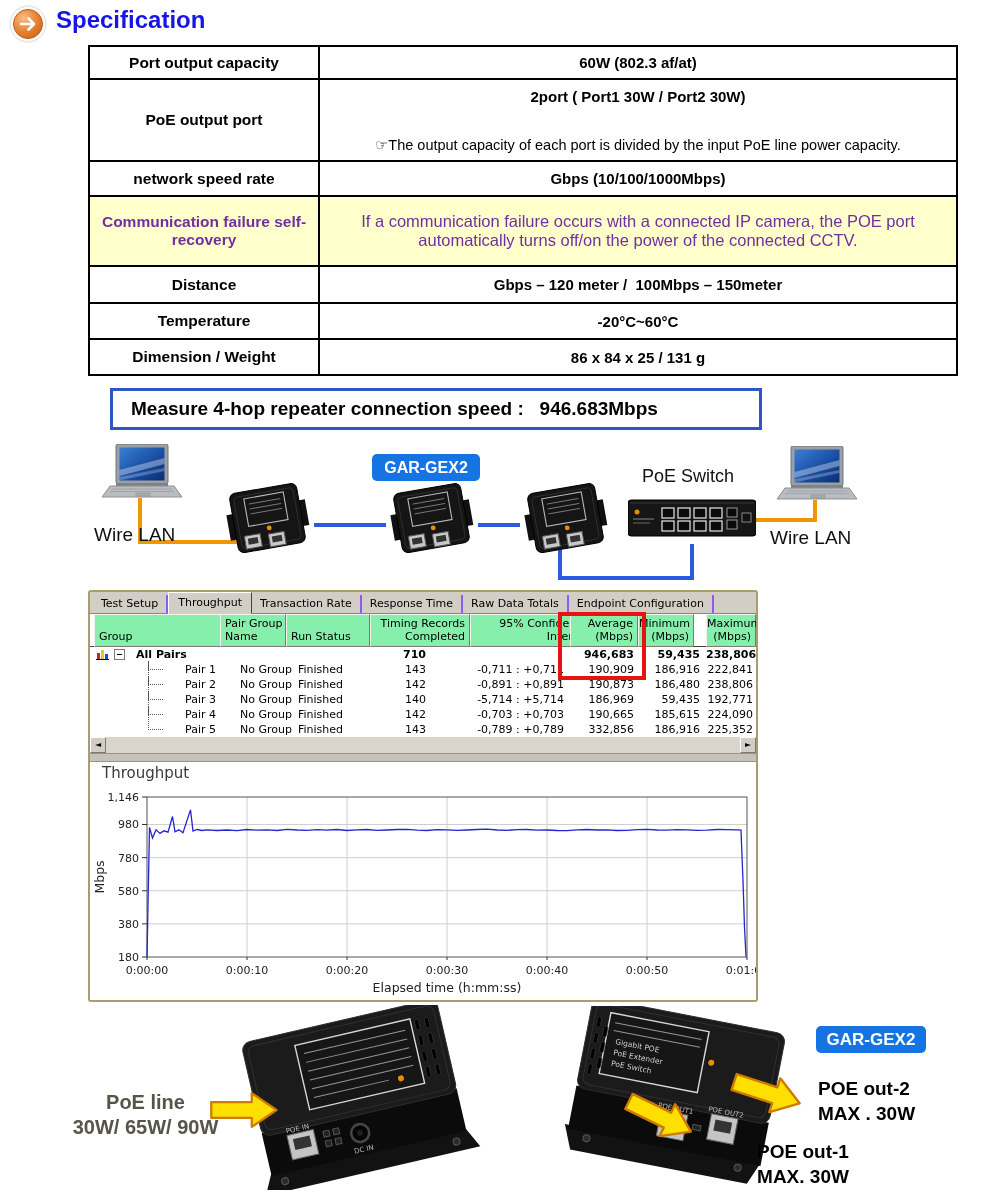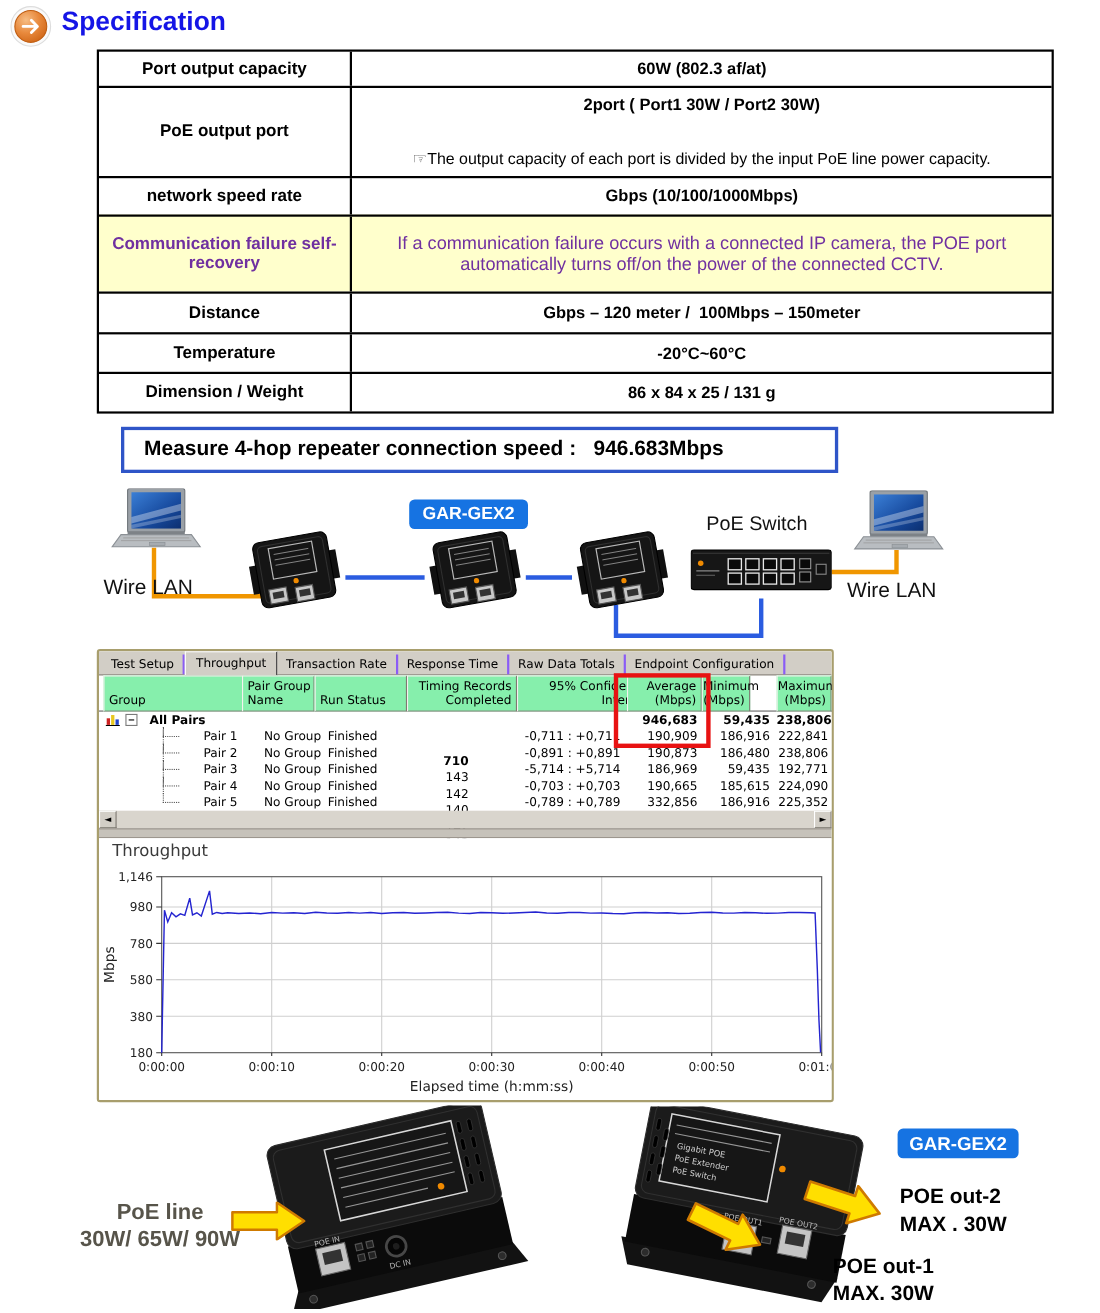--- a/index.html
+++ b/index.html
@@ -52,29 +52,29 @@
               padding:2px 9px;z-index:2;}
   #hdrrow{position:absolute;left:0;top:22px;width:666px;height:33px;border-bottom:1px solid #404040;box-sizing:border-box;}
   .hdr-cell{position:absolute;top:0;height:33px;background:#86efac;box-sizing:border-box;
             border:1px solid;border-color:#f4f2ee #7e7a72 #7e7a72 #f4f2ee;
             display:flex;flex-direction:column;justify-content:flex-end;
             white-space:pre-line;line-height:1.18;padding-bottom:2px;}
   .hR{text-align:right;padding-right:4px;}
   .hL{text-align:left;padding-left:4px;}
   .c0{left:4px;width:153px}.c1{left:130px;width:66px}.c2{left:196px;width:84px}
   .c3{left:280px;width:100px}.c4{left:380px;width:124px}.c5{left:480px;width:68px}
-  .c6{left:548px;width:44px}.c7{left:616px;width:50px}
+  .c6{left:548px;width:56px}.c7{left:616px;width:50px}
   #datarows{position:absolute;left:0;top:55px;width:666px;height:90px;background:#fff;}
   .drow{position:absolute;left:0;width:666px;height:15px;line-height:15px;}
   .cell{position:absolute;top:0;height:15px;white-space:nowrap;}
   .num{text-align:right;}
   .dg-all{left:46px;font-weight:bold;}
   .dg-pair{left:95px;}
   .d1{left:150px;}.d2{left:208px;}
-  .d3{left:280px;width:56px;margin-top:37px;}.d4{left:380px;width:94px;}.d5{left:480px;width:64px;}
+  .d3{left:280px;width:56px;}.d4{left:380px;width:94px;}.d5{left:480px;width:64px;}
   .d6{left:548px;width:62px;}.d7{left:616px;width:47px;}
   .bold *{font-weight:bold;}
   .minusbox{position:absolute;left:24px;top:2px;width:11px;height:11px;border:1px solid #7a7a7a;
             background:#fff;box-sizing:border-box;}
   .minusbox span{position:absolute;left:2px;top:4px;width:5px;height:1px;background:#000;}
   .chart-ico{position:absolute;left:6px;top:2px;}
   .tree{position:absolute;left:58px;top:-1px;width:14px;height:8px;
         border-left:1px dotted #555;border-bottom:1px dotted #555;}
   .tree-v{position:absolute;left:58px;top:-1px;width:1px;height:16px;border-left:1px dotted #555;}
   #redbox{position:absolute;left:468px;top:20px;width:80px;height:60px;border:4px solid #e81212;z-index:5;}

